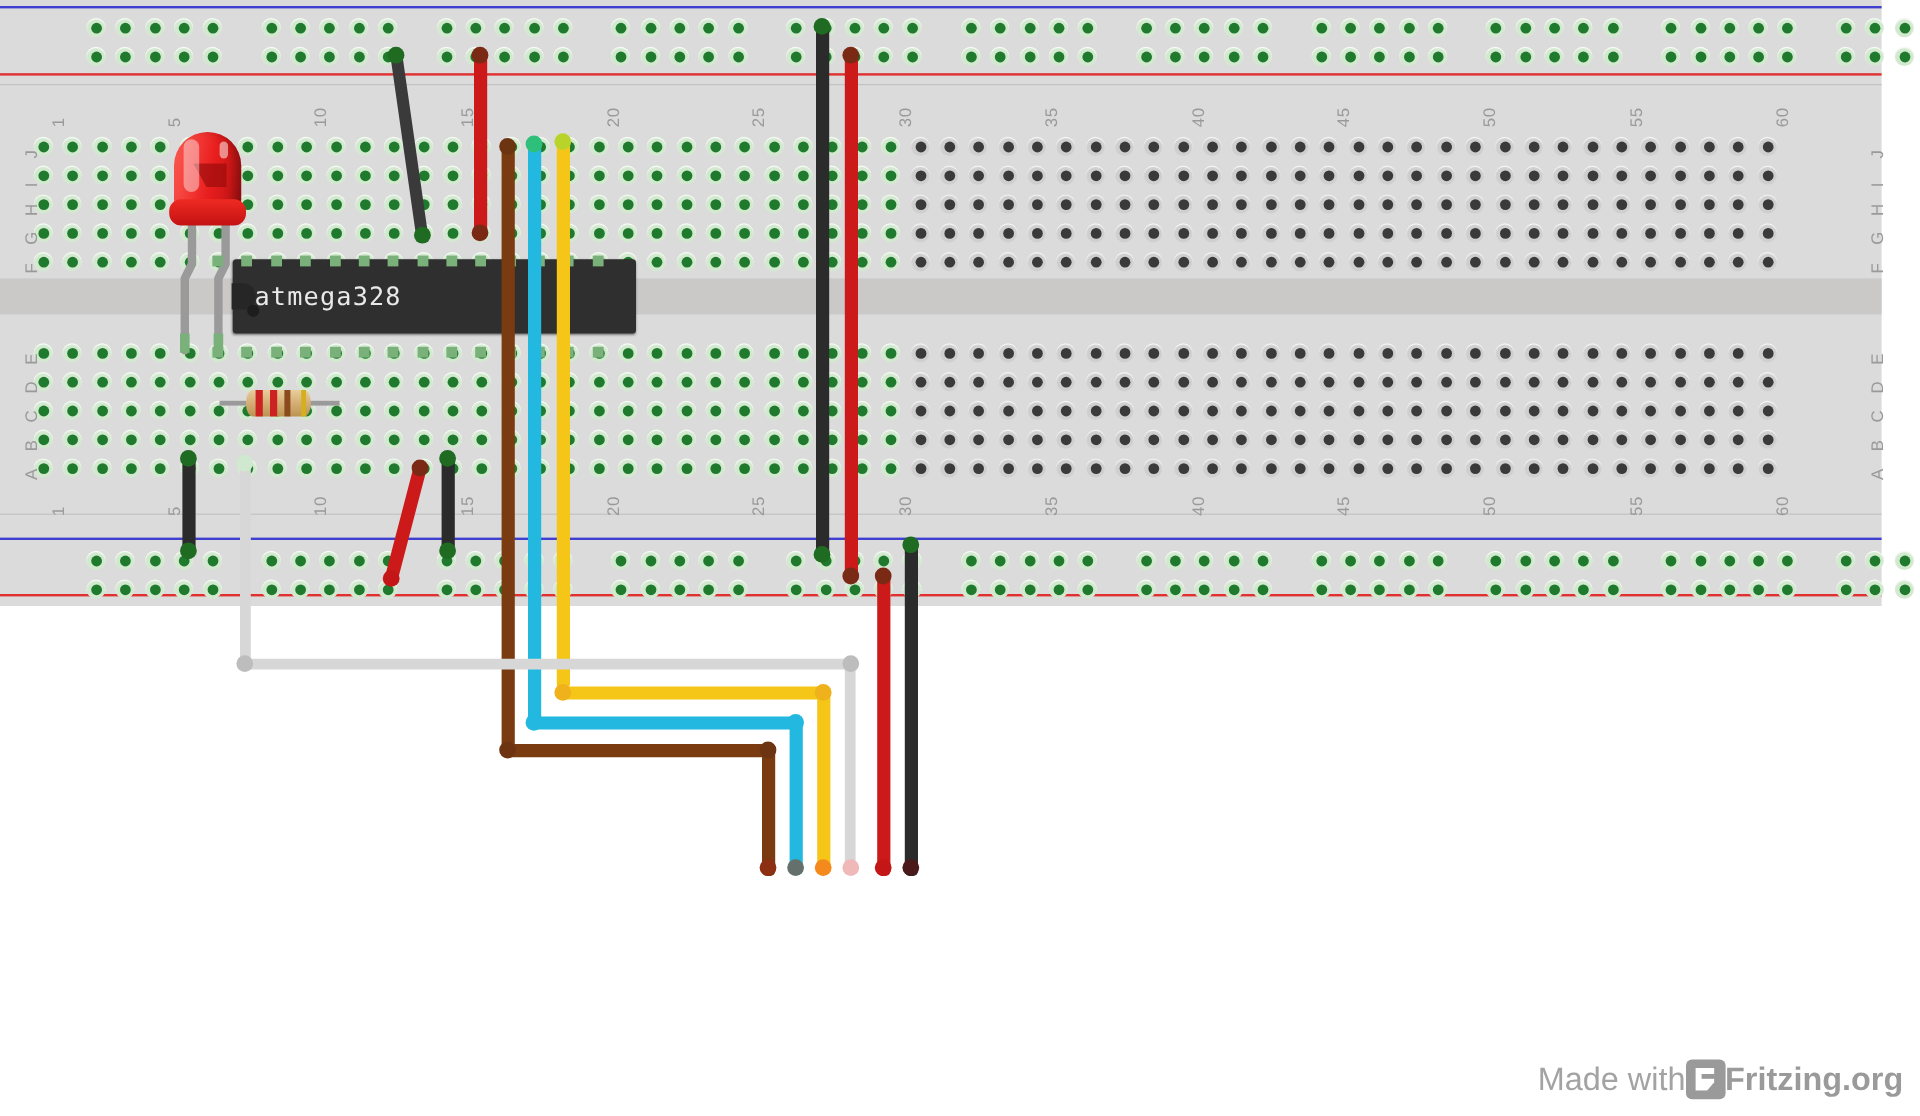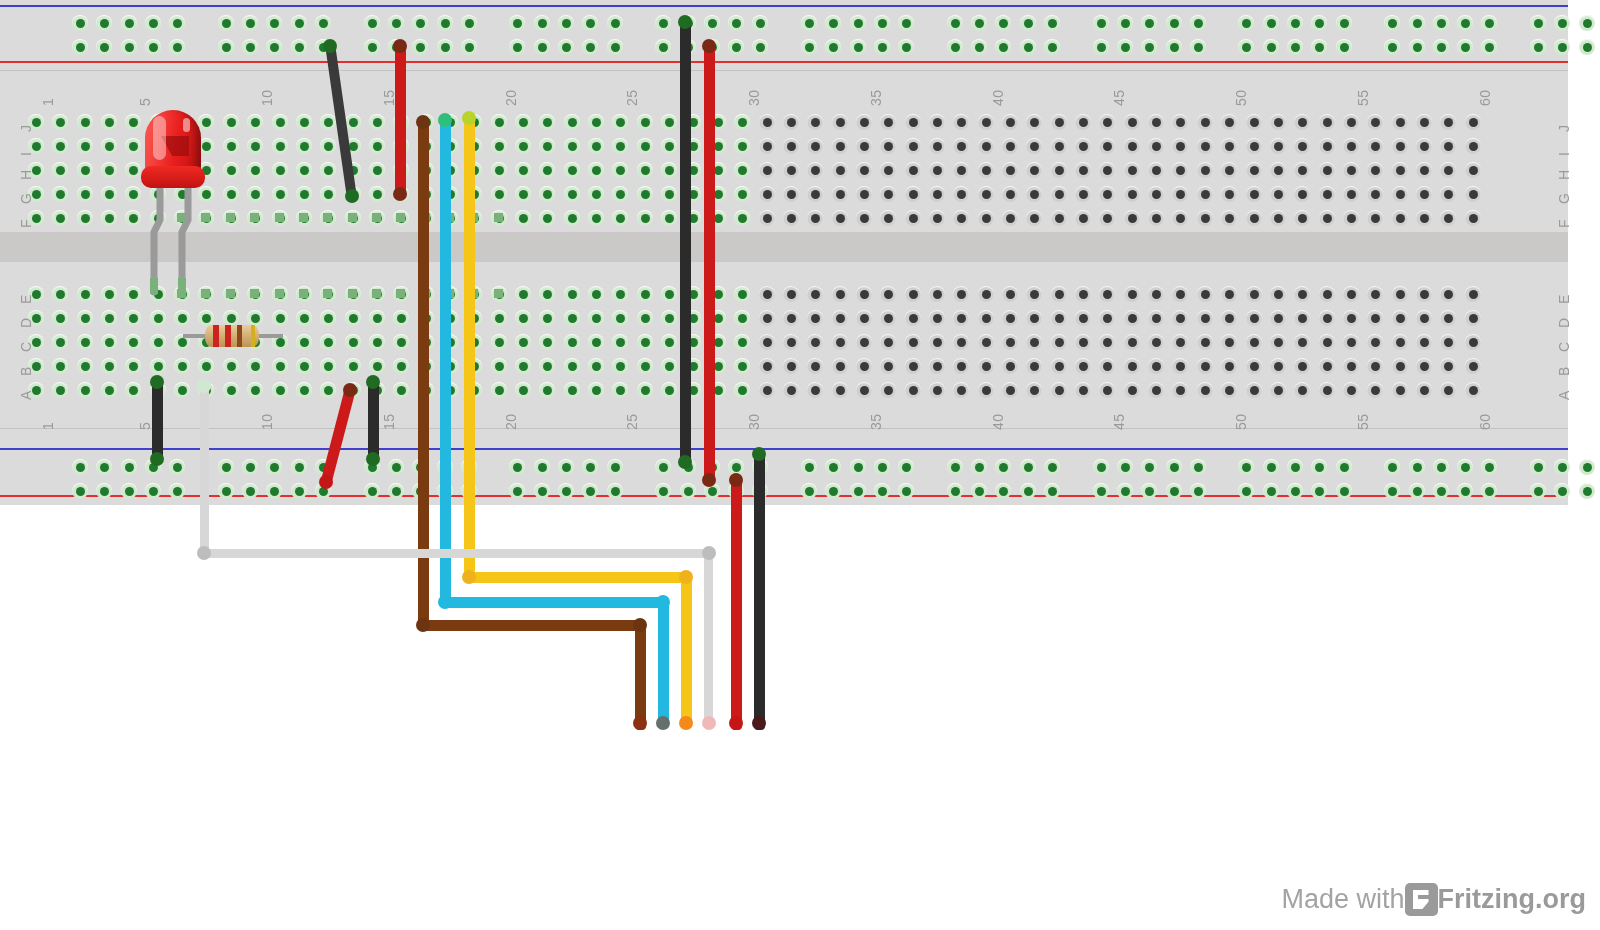--- a/index.html
+++ b/index.html
@@ -2681,20 +2681,25 @@
     <div class="lead" style="left:0;width:26px;"></div>
     <div class="lead" style="right:0;width:26px;"></div>
     <div class="body">
       <div class="band" style="left:8px;width:6px;background:#cc2222;"></div>
       <div class="band" style="left:20px;width:6px;background:#cc2222;"></div>
       <div class="band" style="left:32px;width:5px;background:#8a4a1e;"></div>
       <div class="band" style="left:46px;width:4px;background:#d4b01f;"></div>
     </div>
   </div>
 
+  <div id="ic" style="left:194px;top:216px;width:336px;height:62px;">
+    <div class="notch"></div>
+    <div class="dot"></div>
+    <span class="lbl">atmega328</span>
+  </div>
   <div id="icpins">
       <div class="icpin" style="left: 177.1px; top: 213px;"></div>
       <div class="icpin" style="left: 177.1px; top: 289px;"></div>
       <div class="icpin" style="left: 201.45px; top: 213px;"></div>
       <div class="icpin" style="left: 201.45px; top: 289px;"></div>
       <div class="icpin" style="left: 225.8px; top: 213px;"></div>
       <div class="icpin" style="left: 225.8px; top: 289px;"></div>
       <div class="icpin" style="left: 250.15px; top: 213px;"></div>
       <div class="icpin" style="left: 250.15px; top: 289px;"></div>
       <div class="icpin" style="left: 274.5px; top: 213px;"></div>

